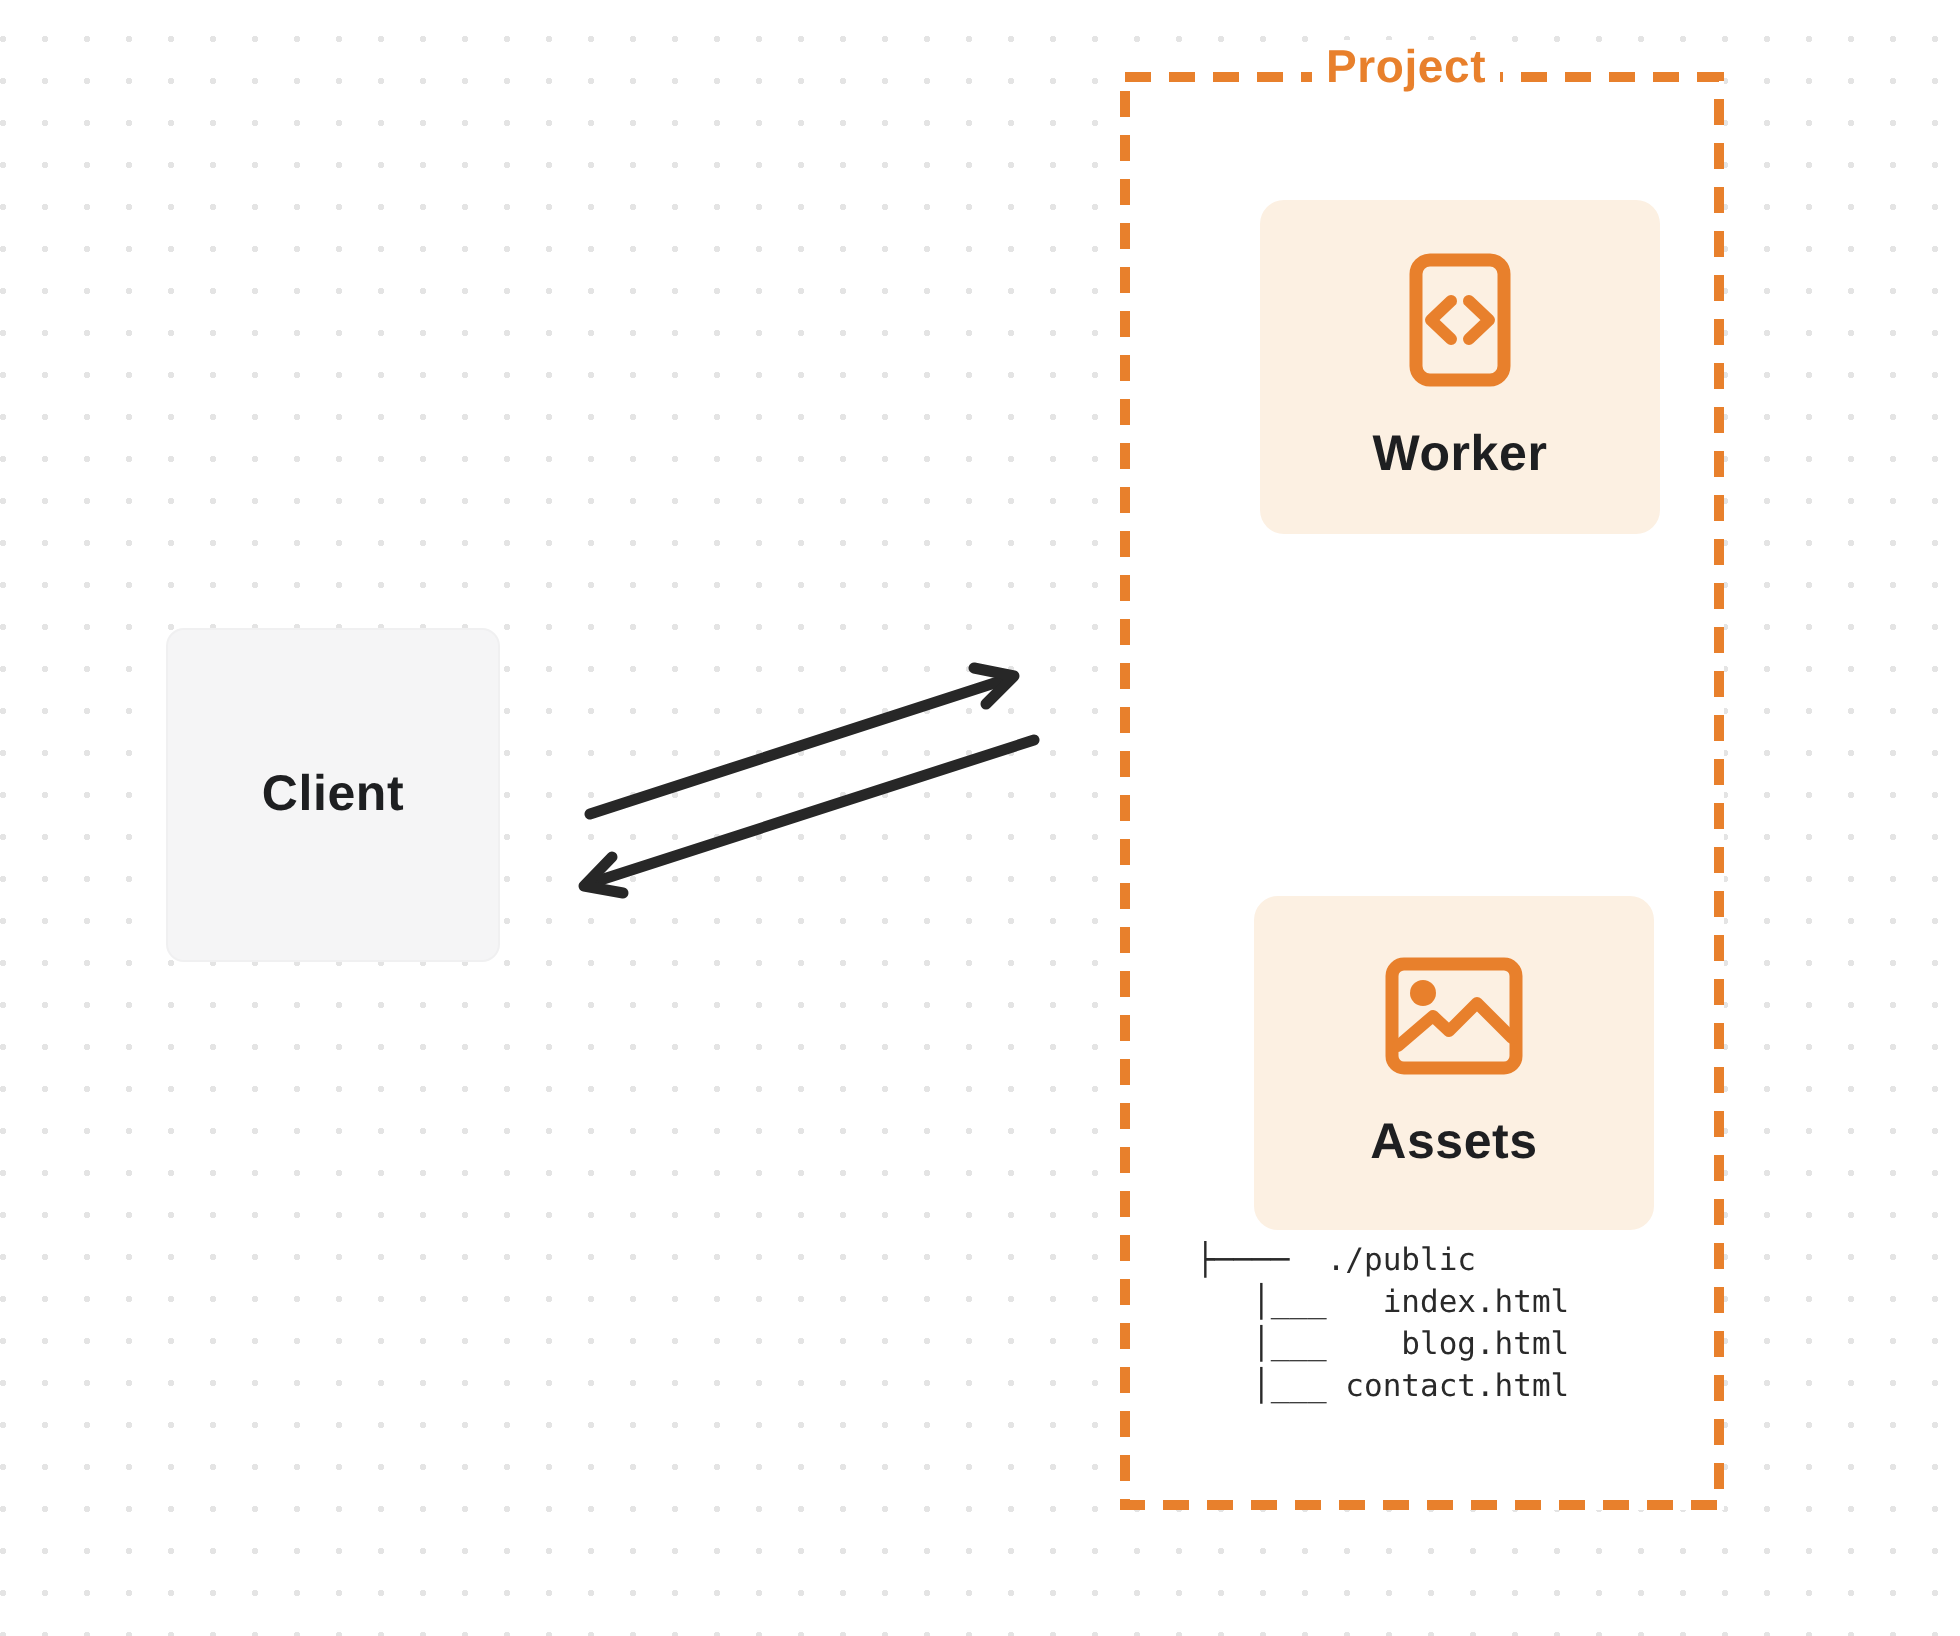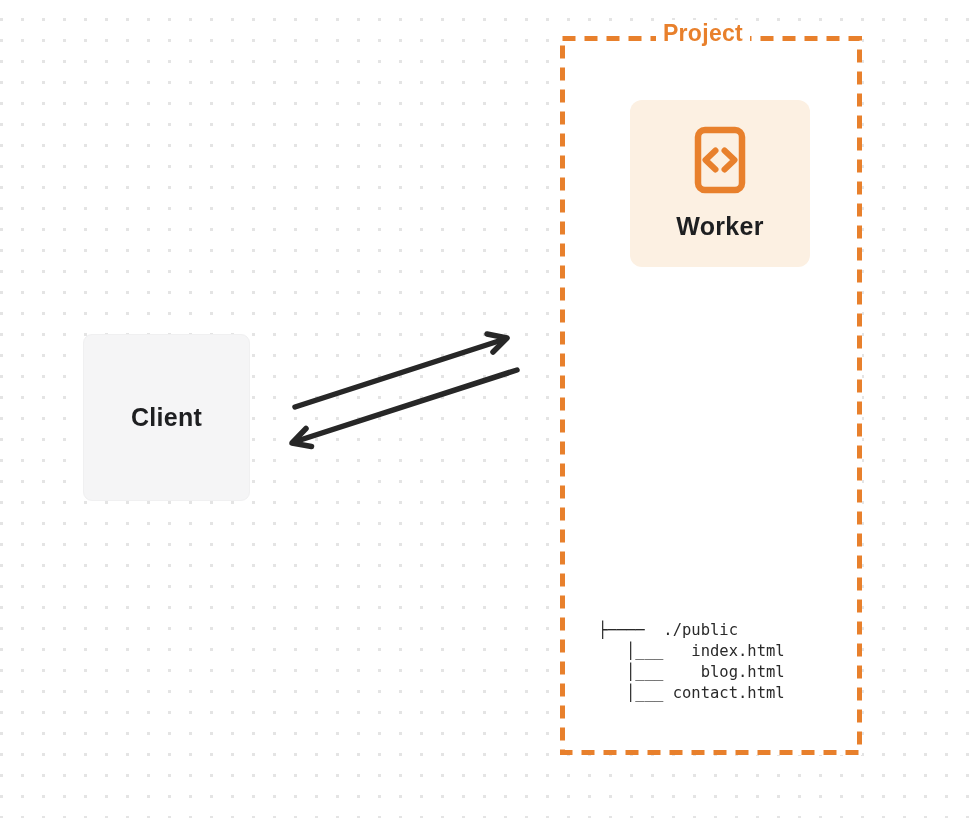--- a/index.html
+++ b/index.html
@@ -36,39 +36,38 @@
     flex-direction: column;
     align-items: center;
     justify-content: center;
   }
   .client-box {
     left: 83px; top: 314px;
     width: 167px; height: 167px;
     background: #f5f5f6;
     border: 1px solid #f0f0f1;
     border-radius: 9px;
-    margin-top: 20px;
   }
   .client-box .box-label {
     font-size: 25px;
     font-weight: 700;
     color: #1e1f21;
     letter-spacing: 0.3px;
   }
   .request-label {
     position: absolute;
     left: 306px; top: 287px;
     font-size: 19px;
     font-weight: 700;
     color: #222325;
     letter-spacing: 0.2px;
   }
   .card {
     position: absolute;
-    width: 180px; height: 167px;
+    width: 200px; height: 167px;
     background: #fcf0e2;
     border-radius: 12px;
     display: flex;
     flex-direction: column;
     align-items: center;
     justify-content: center;
     gap: 14px;
   }
   .worker-card { left: 630px; top: 100px; }
   .assets-card { left: 627px; top: 448px; }
@@ -120,20 +119,30 @@
     <span>
       <svg width="52" height="68" viewBox="0 0 52 68" fill="none">
         <rect x="4" y="4" width="44" height="60" rx="7" stroke="#e8802c" stroke-width="6.5"></rect>
         <path d="M21.5 24.5 L11.5 34 L21.5 43.5" stroke="#e8802c" stroke-width="6" stroke-linecap="round" stroke-linejoin="round"></path>
         <path d="M30.5 24.5 L40.5 34 L30.5 43.5" stroke="#e8802c" stroke-width="6" stroke-linecap="round" stroke-linejoin="round"></path>
       </svg>
     </span>
     <span class="box-label">Worker</span>
   </div>
 
+  <div class="card assets-card">
+    <span>
+      <svg width="70" height="60" viewBox="0 0 70 60" fill="none">
+        <rect x="4" y="4" width="62" height="52" rx="6" stroke="#e8802c" stroke-width="6.5"></rect>
+        <circle cx="19.5" cy="18.5" r="6.5" fill="#e8802c"></circle>
+        <path d="M7 45 L24.5 30 L32.5 37.5 L46.5 23.5 L64 41" stroke="#e8802c" stroke-width="6" stroke-linecap="round" stroke-linejoin="round"></path>
+      </svg>
+    </span>
+    <span class="box-label">Assets</span>
+  </div>
 
   <pre class="file-tree">├────  ./public
    │___   index.html
    │___    blog.html
    │___ contact.html</pre>
 
   <svg class="overlay" viewBox="0 0 980 818">
     <rect x="562.5" y="38.5" width="297" height="714" fill="none" stroke="#e8802c" stroke-width="5" stroke-dasharray="13 9"></rect>
     <g stroke="#272727" stroke-width="5.5" stroke-linecap="round" stroke-linejoin="round" fill="none">
       <path d="M295 407 L505 339"></path>

